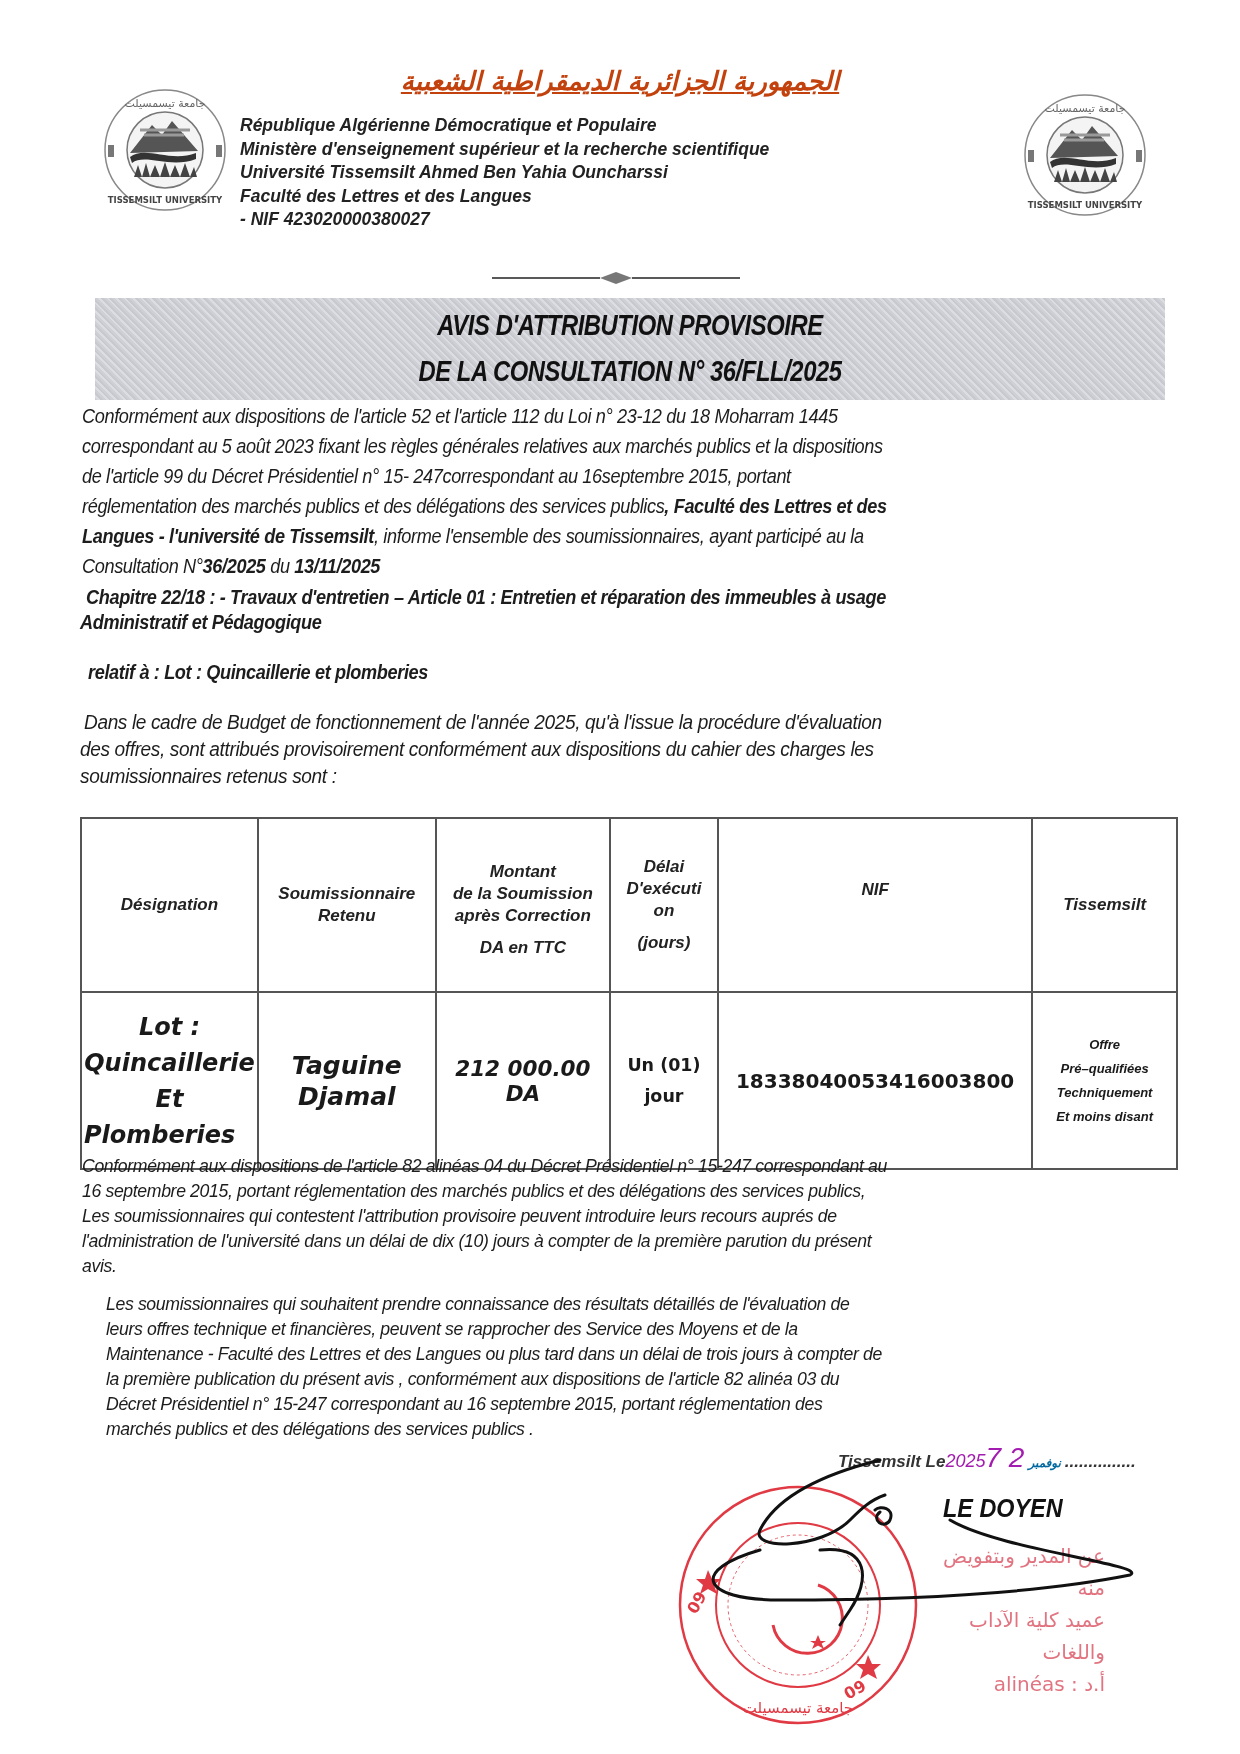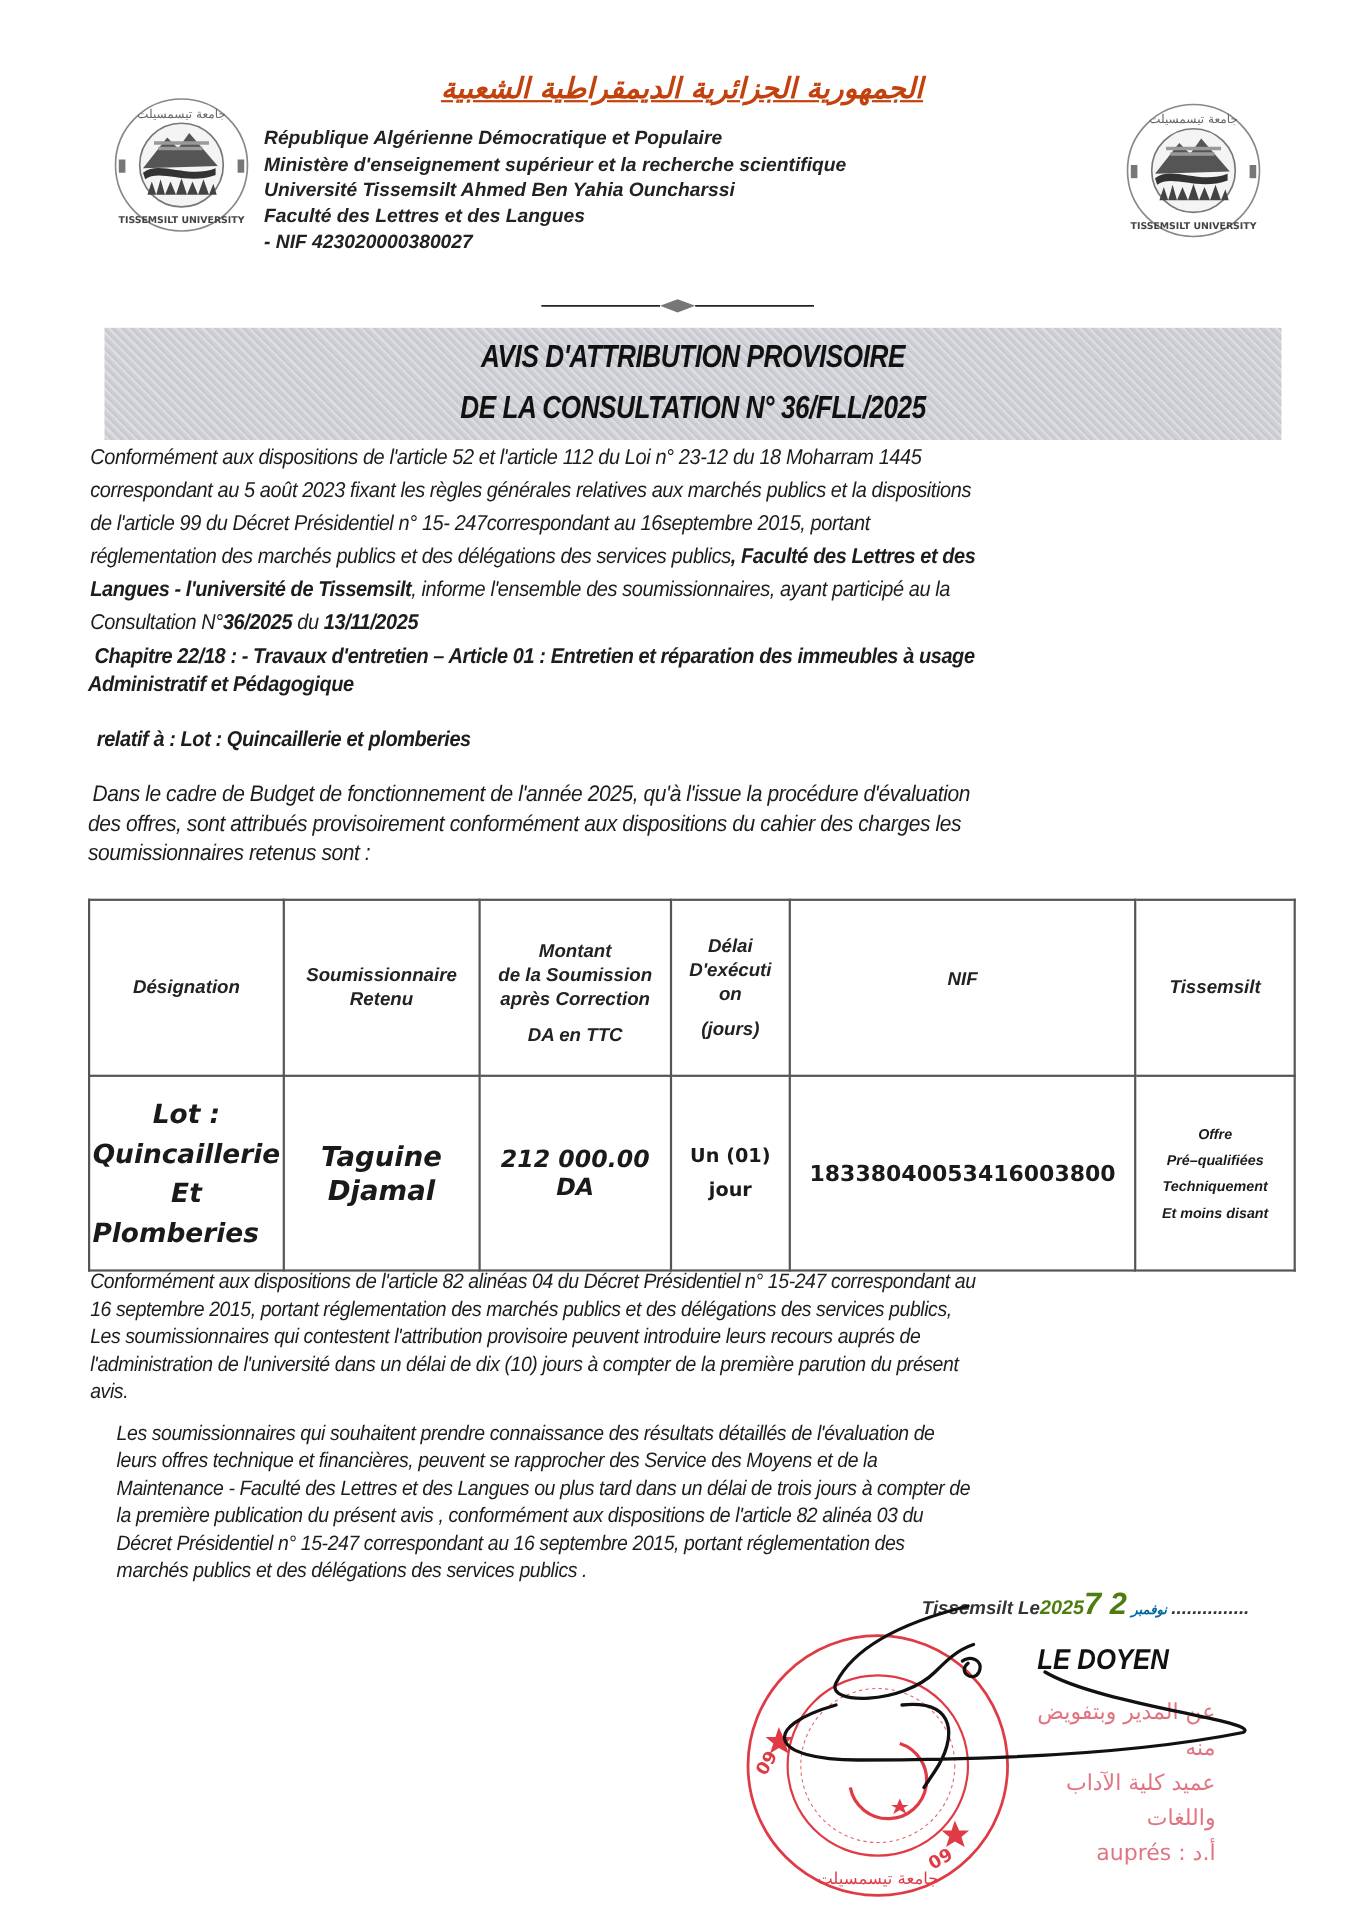--- a/index.html
+++ b/index.html
@@ -34,21 +34,21 @@
   .c-des span { display: block; }
   .c-sou { font-style: italic; font-size: 25px; line-height: 31px; }
   .c-mon { font-style: italic; font-size: 21.5px; }
   .c-del { font-size: 17.5px; line-height: 31px; }
   .c-nif { font-size: 20px; }
   .c-obs { font-family: "Liberation Sans", sans-serif !important; font-style: italic; font-size: 13px; line-height: 24px; }
   .hdr-gap { display: block; height: 10px; }
 
   
   .place-date { position: absolute; left: 838px; top: 1442px; font-style: italic; font-weight: bold; font-size: 17px; color: #333; white-space: nowrap; }
-  .date-red { color: #4d7c0f; font-weight: bold; }
+  .date-red { color: #a21caf; font-weight: normal; }
   .doyen { position: absolute; left: 943px; top: 1493px; font-style: italic; font-weight: bold; font-size: 26px; color: #111; transform: scaleX(0.9); transform-origin: left top; }
   .stamp { position: absolute; left: 668px; top: 1475px; width: 260px; height: 260px; }
   .stamp-text { position: absolute; left: 935px; top: 1540px; width: 170px; text-align: right; direction: rtl; font-family: "DejaVu Sans", sans-serif; color: rgba(215,70,85,0.75); font-size: 20px; line-height: 32px; }
   .signature { position: absolute; left: 700px; top: 1450px; width: 440px; height: 200px; pointer-events: none; }
 </style>
 </head>
 <body>
 
 <div class="logo" style="left:100px; top:85px;">
   <svg viewBox="0 0 130 130">
@@ -135,21 +135,21 @@
       <span class="hdr-gap"></span>
       <span>DA en TTC</span>
     </th>
     <th>
       <span>Délai</span><br>
       <span>D'exécuti</span><br>
       <span>on</span>
       <span class="hdr-gap"></span>
       <span>(jours)</span>
     </th>
-    <th style="padding-bottom:16px;"><span>NIF</span></th>
+    <th style="padding-bottom:30px;"><span>NIF</span></th>
     <th><span>Tissemsilt</span></th>
   </tr>
   <tr>
     <td class="c-des" style="text-align:center;">
       <span>Lot :</span>
       <span>Quincaillerie</span>
       <span>Et</span>
       <span style="text-align:left;">Plomberies</span>
     </td>
     <td class="c-sou">
@@ -200,18 +200,18 @@
   <text x="28" y="140" font-size="16" font-weight="bold" fill="#e03a44" font-family="DejaVu Sans, sans-serif" transform="rotate(-60 28 140)">09</text>
   <text x="180" y="225" font-size="16" font-weight="bold" fill="#e03a44" font-family="DejaVu Sans, sans-serif" transform="rotate(-30 180 225)">09</text>
   <text x="130" y="238" text-anchor="middle" font-size="15" fill="#e03a44" font-family="DejaVu Sans, sans-serif">جامعة تيسمسيلت</text>
 </svg>
 
 <div class="doyen">LE DOYEN</div>
 
 <div class="stamp-text">
   <div>عن المدير وبتفويض منه</div>
   <div>عميد كلية الآداب واللغات</div>
-  <div>أ.د : auprés</div>
+  <div>أ.د : alinéas</div>
 </div>
 
 <svg class="signature" viewBox="0 0 440 200">
   <path d="M180 10 C140 20, 80 40, 60 80 C50 100, 120 100, 150 70 C160 60, 170 50, 185 45 M175 60 C180 55, 195 58, 190 70 C185 80, 170 70, 180 62 M60 100 C-10 120, 0 150, 80 150 C200 150, 330 145, 430 125 C450 115, 300 100, 250 70 M120 100 C170 95, 170 130, 150 160 L140 175" fill="none" stroke="#111" stroke-width="3" stroke-linecap="round"></path>
 </svg>
 
 </body></html>

